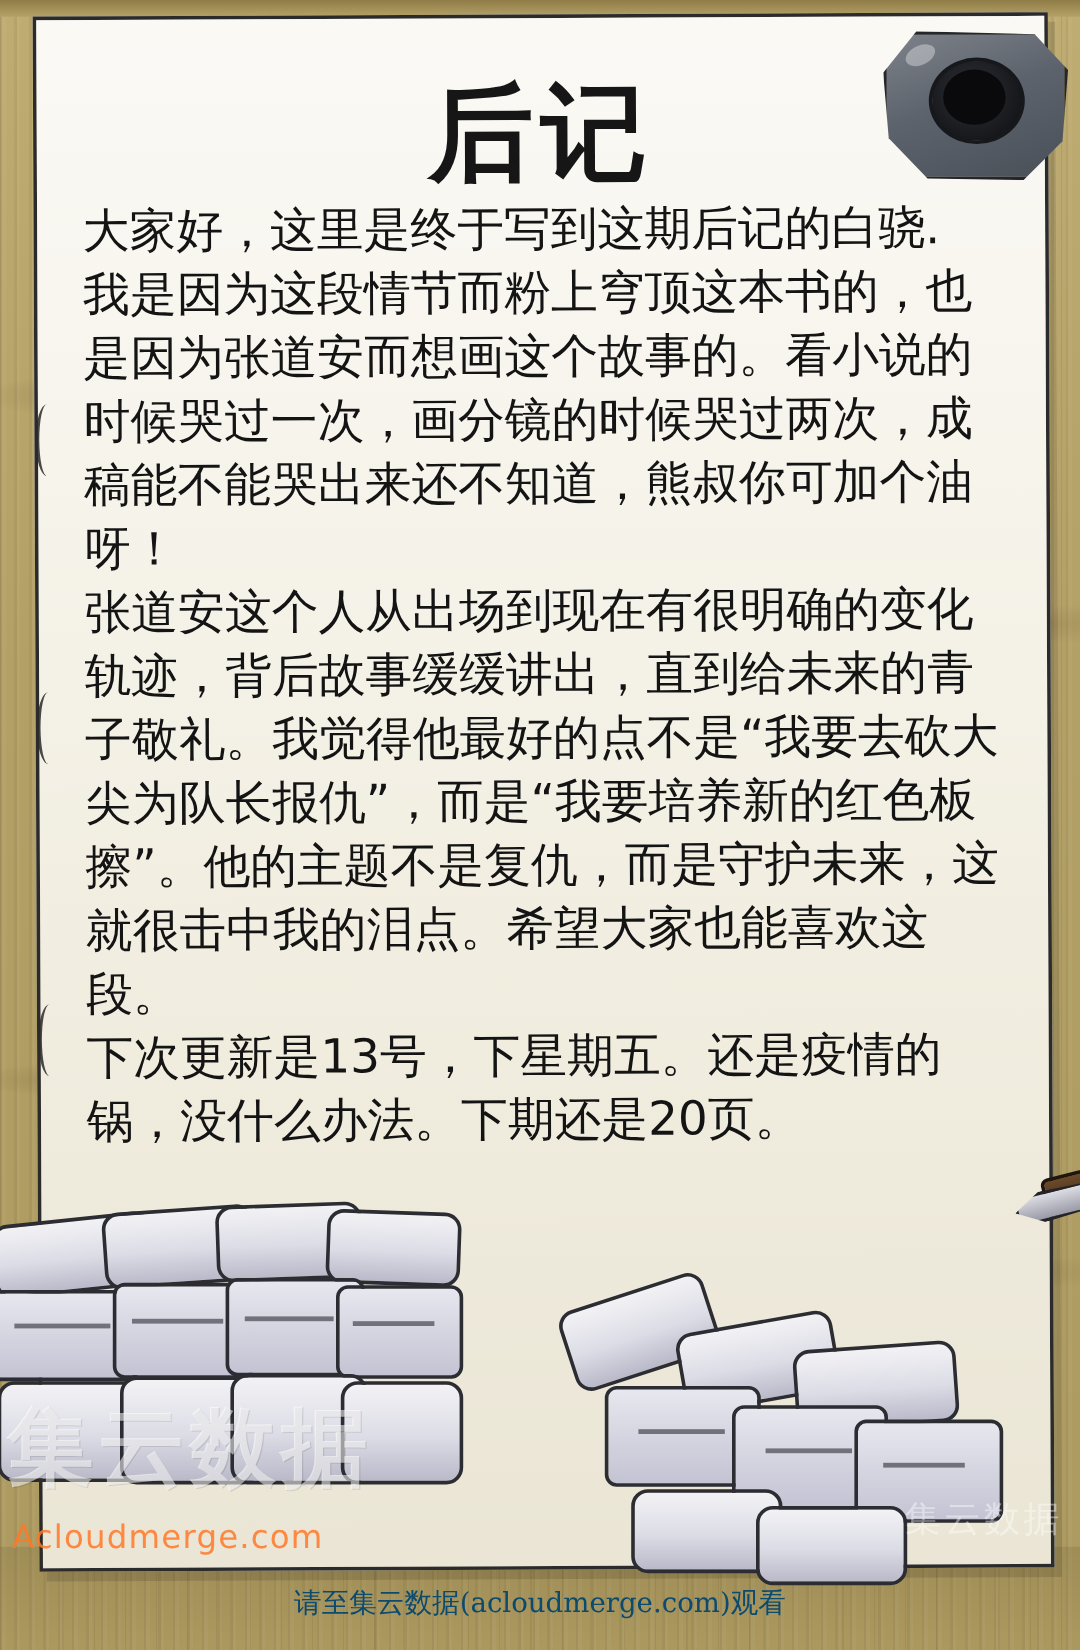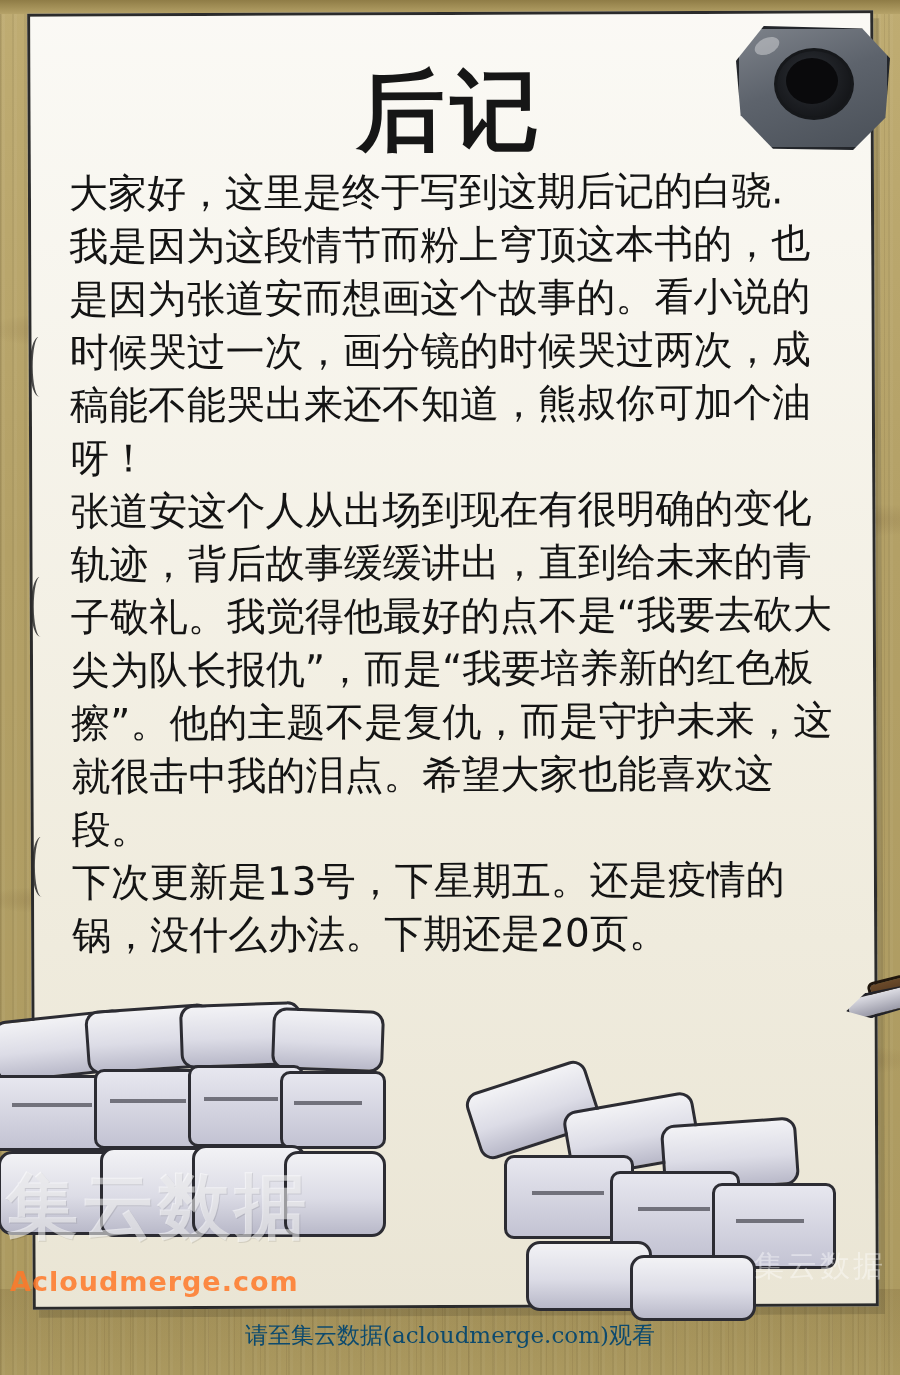--- a/index.html
+++ b/index.html
@@ -235,21 +235,21 @@
     letter-spacing: 4px;
     text-shadow: 1px 1px 0 rgba(0,0,0,0.10);
     white-space: nowrap;
     font-family: "DejaVu Sans", "Liberation Sans", sans-serif;
   }
   .wm-url {
     position: absolute;
     left: 10px;
     bottom: 78px;
     font-size: 27px;
-    font-weight: bold;
+    font-weight: normal;
     color: rgba(255,120,40,0.85);
     letter-spacing: 1px;
     white-space: nowrap;
     font-family: "DejaVu Sans", "Liberation Sans", sans-serif;
   }
   .wm-right {
     position: absolute;
     right: 14px;
     bottom: 88px;
     font-size: 30px;

